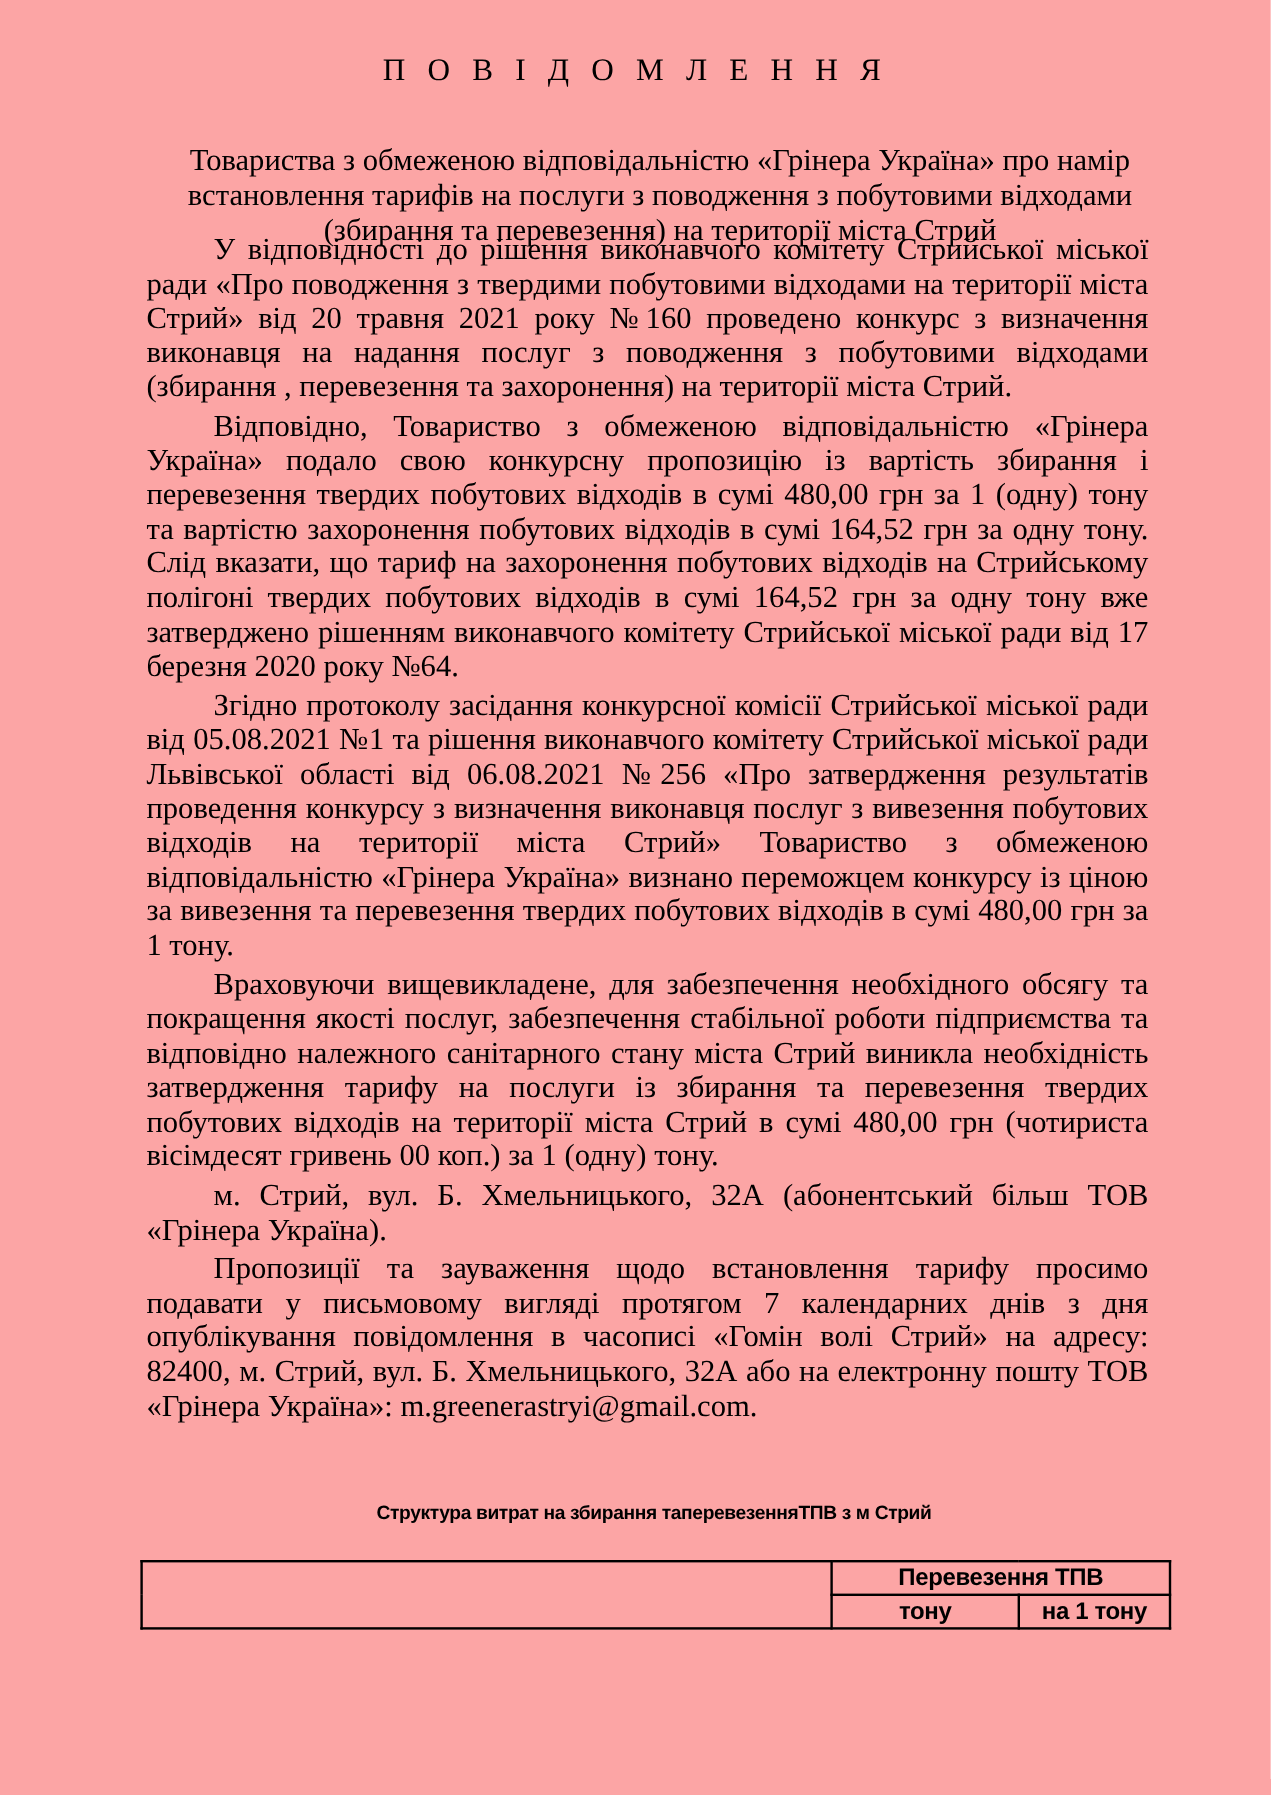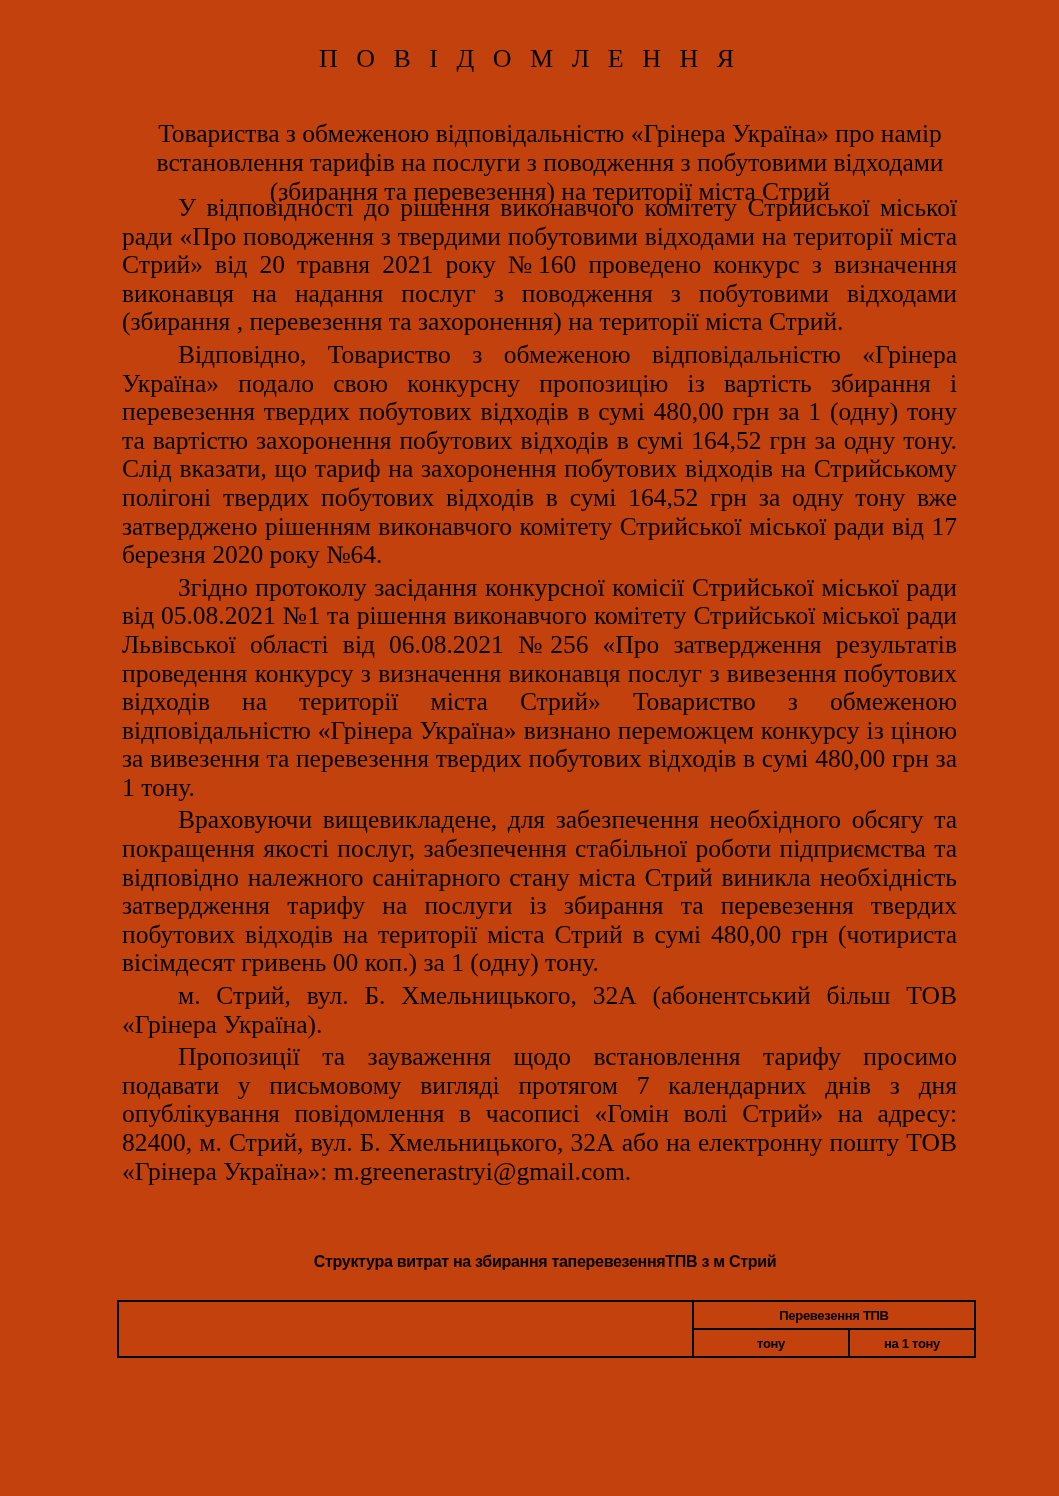--- a/index.html
+++ b/index.html
@@ -1,17 +1,17 @@
 <!DOCTYPE html>
 <html><head>
 <meta charset="utf-8">
 <style>
   html, body { margin: 0; padding: 0; background: #ffffff; }
   body { width: 1059px; height: 1496px; position: relative; overflow: hidden; color: #000; }
-  .page { position: absolute; left: 0; top: 0; width: 1059px; height: 1496px; background: #c2410c; }
+  .page { position: absolute; left: 0; top: 0; width: 1059px; height: 1496px; background: #fca5a5; }
   .serif { font-family: "Liberation Serif", "DejaVu Serif", serif; }
   .title {
     position: absolute; left: 0; width: 1059px; top: 44px;
     text-align: center; font-size: 26px; letter-spacing: 6px; line-height: 30px;
   }
   .subtitle {
     position: absolute; left: 120px; width: 860px; top: 79px;
     text-align: center; font-size: 25.5px; line-height: 29px; margin-top: 40px;
   }
   .body-text {
@@ -20,21 +20,21 @@
   }
   .body-text p { margin: 4px; text-indent: 56px; }
   .heading2 {
     position: absolute; left: 0; width: 1090px; top: 1253px; text-align: center;
     font-family: "Liberation Sans", "DejaVu Sans", sans-serif; font-weight: bold;
     font-size: 16px; letter-spacing: -0.3px;
   }
   table.cost {
     position: absolute; left: 117px; top: 1300px; width: 859px; height: 57px;
     border-collapse: collapse; border: 2px solid #000;
-    font-family: "Liberation Sans", "DejaVu Sans", sans-serif; font-weight: bold; font-size: 13px;
+    font-family: "Liberation Sans", "DejaVu Sans", sans-serif; font-weight: bold; font-size: 20px;
   }
   table.cost td { border: 2px solid #000; text-align: center; padding: 0; height: 26px; letter-spacing: -0.3px; }
   table.cost td.blank { width: 573px; }
   table.cost td.sum { width: 154px; }
 </style>
 </head>
 <body>
 
 <div class="page">
 

